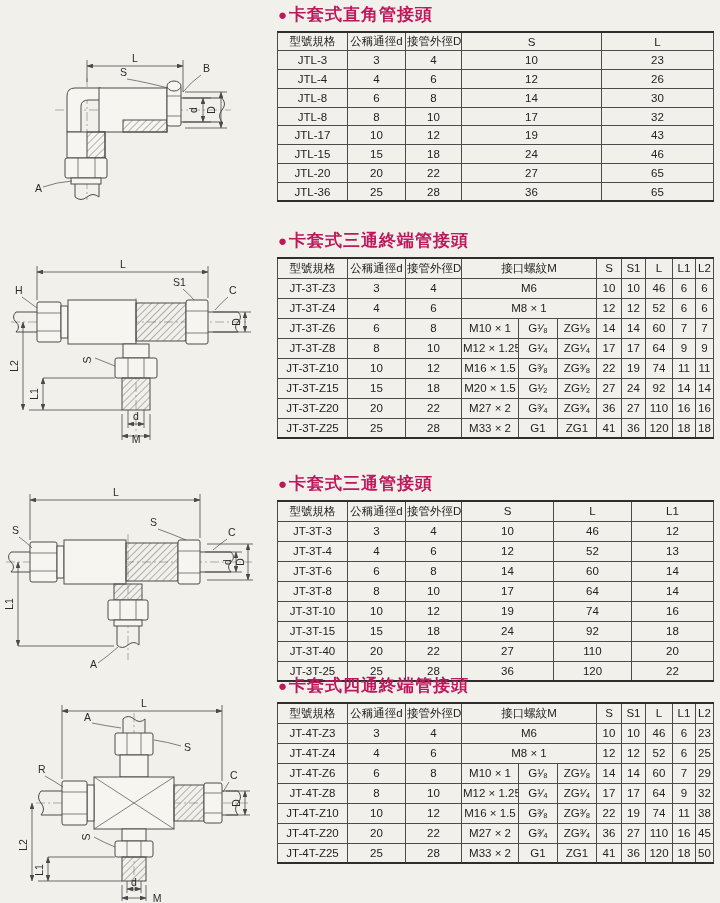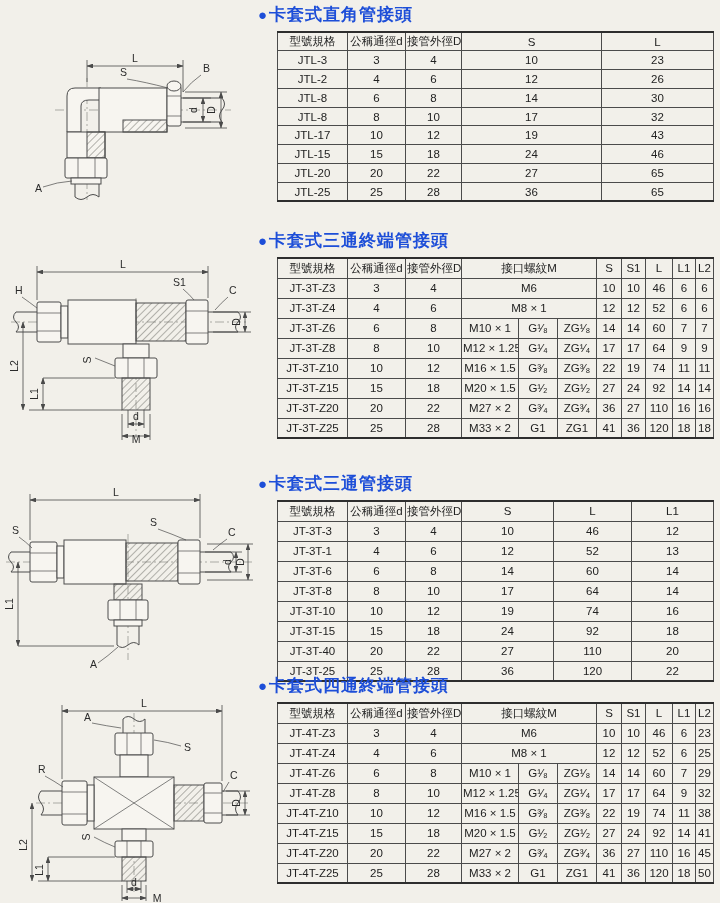--- a/index.html
+++ b/index.html
@@ -3,21 +3,21 @@
 <meta charset="utf-8">
 <style>
   * { margin:0; padding:0; box-sizing:border-box; }
   html,body { width:720px; height:903px; }
   body { font-family:"Liberation Sans","DejaVu Sans",sans-serif; background:#e8e6e0; }
   .page { position:relative; width:720px; height:903px; background:#f2f0ea; overflow:hidden; color:#1c1c1c; }
 
   .sec { position:absolute; left:258px; width:462px; }
   .sec1 { top:5px; } .sec2 { top:231px; } .sec3 { top:474px; } .sec4 { top:676px; }
 
-  .sec-title { font-size:17px; font-weight:bold; letter-spacing:1px; line-height:20px; color:#1d4ed8; white-space:nowrap; }
+  .sec-title { font-size:17px; font-weight:bold; letter-spacing:1px; line-height:20px; color:#be185d; white-space:nowrap;margin-left:20px; }
   .sec-title .bullet { font-size:15px; margin-right:1px; }
 
   table.spec { border-collapse:collapse; table-layout:fixed; width:436px; margin:6px 0 0 19px;
                border-top:2px solid #2e2e2e; border-bottom:2px solid #2e2e2e;padding-left:46px; }
   table.spec th, table.spec td { border:1px solid #4b4b4b; text-align:center; vertical-align:middle;
                font-size:11.5px; font-weight:normal; white-space:nowrap; overflow:hidden; padding:0 1px; color:#222; }
   .t1 tr { height:18.8px; } .t2 tr, .t3 tr, .t4 tr { height:20px; }
 
   .draw { position:absolute; }
   .d1 { left:25px; top:36px; }
@@ -118,21 +118,21 @@
         </thead>
       <tbody>
           <tr>
             <td>JTL-3</td>
             <td>3</td>
             <td>4</td>
             <td>10</td>
             <td>23</td>
           </tr>
           <tr>
-            <td>JTL-2</td>
+            <td>JTL-4</td>
             <td>4</td>
             <td>6</td>
             <td>12</td>
             <td>26</td>
           </tr>
           <tr>
             <td>JTL-8</td>
             <td>6</td>
             <td>8</td>
             <td>14</td>
@@ -160,21 +160,21 @@
             <td>46</td>
           </tr>
           <tr>
             <td>JTL-20</td>
             <td>20</td>
             <td>22</td>
             <td>27</td>
             <td>65</td>
           </tr>
           <tr>
-            <td>JTL-25</td>
+            <td>JTL-36</td>
             <td>25</td>
             <td>28</td>
             <td>36</td>
             <td>65</td>
           </tr>
         </tbody>
     </table>
   </section>
 
   <div class="draw d2">
@@ -478,21 +478,21 @@
       <tbody>
           <tr>
             <td>JT-3T-3</td>
             <td>3</td>
             <td>4</td>
             <td>10</td>
             <td>46</td>
             <td>12</td>
           </tr>
           <tr>
-            <td>JT-3T-1</td>
+            <td>JT-3T-4</td>
             <td>4</td>
             <td>6</td>
             <td>12</td>
             <td>52</td>
             <td>13</td>
           </tr>
           <tr>
             <td>JT-3T-6</td>
             <td>6</td>
             <td>8</td>
@@ -716,33 +716,20 @@
             <td>M16 × 1.5</td>
             <td>G³⁄₈</td>
             <td>ZG³⁄₈</td>
             <td>22</td>
             <td>19</td>
             <td>74</td>
             <td>11</td>
             <td>38</td>
           </tr>
           <tr>
-            <td>JT-4T-Z15</td>
-            <td>15</td>
-            <td>18</td>
-            <td>M20 × 1.5</td>
-            <td>G¹⁄₂</td>
-            <td>ZG¹⁄₂</td>
-            <td>27</td>
-            <td>24</td>
-            <td>92</td>
-            <td>14</td>
-            <td>41</td>
-          </tr>
-          <tr>
             <td>JT-4T-Z20</td>
             <td>20</td>
             <td>22</td>
             <td>M27 × 2</td>
             <td>G³⁄₄</td>
             <td>ZG³⁄₄</td>
             <td>36</td>
             <td>27</td>
             <td>110</td>
             <td>16</td>

